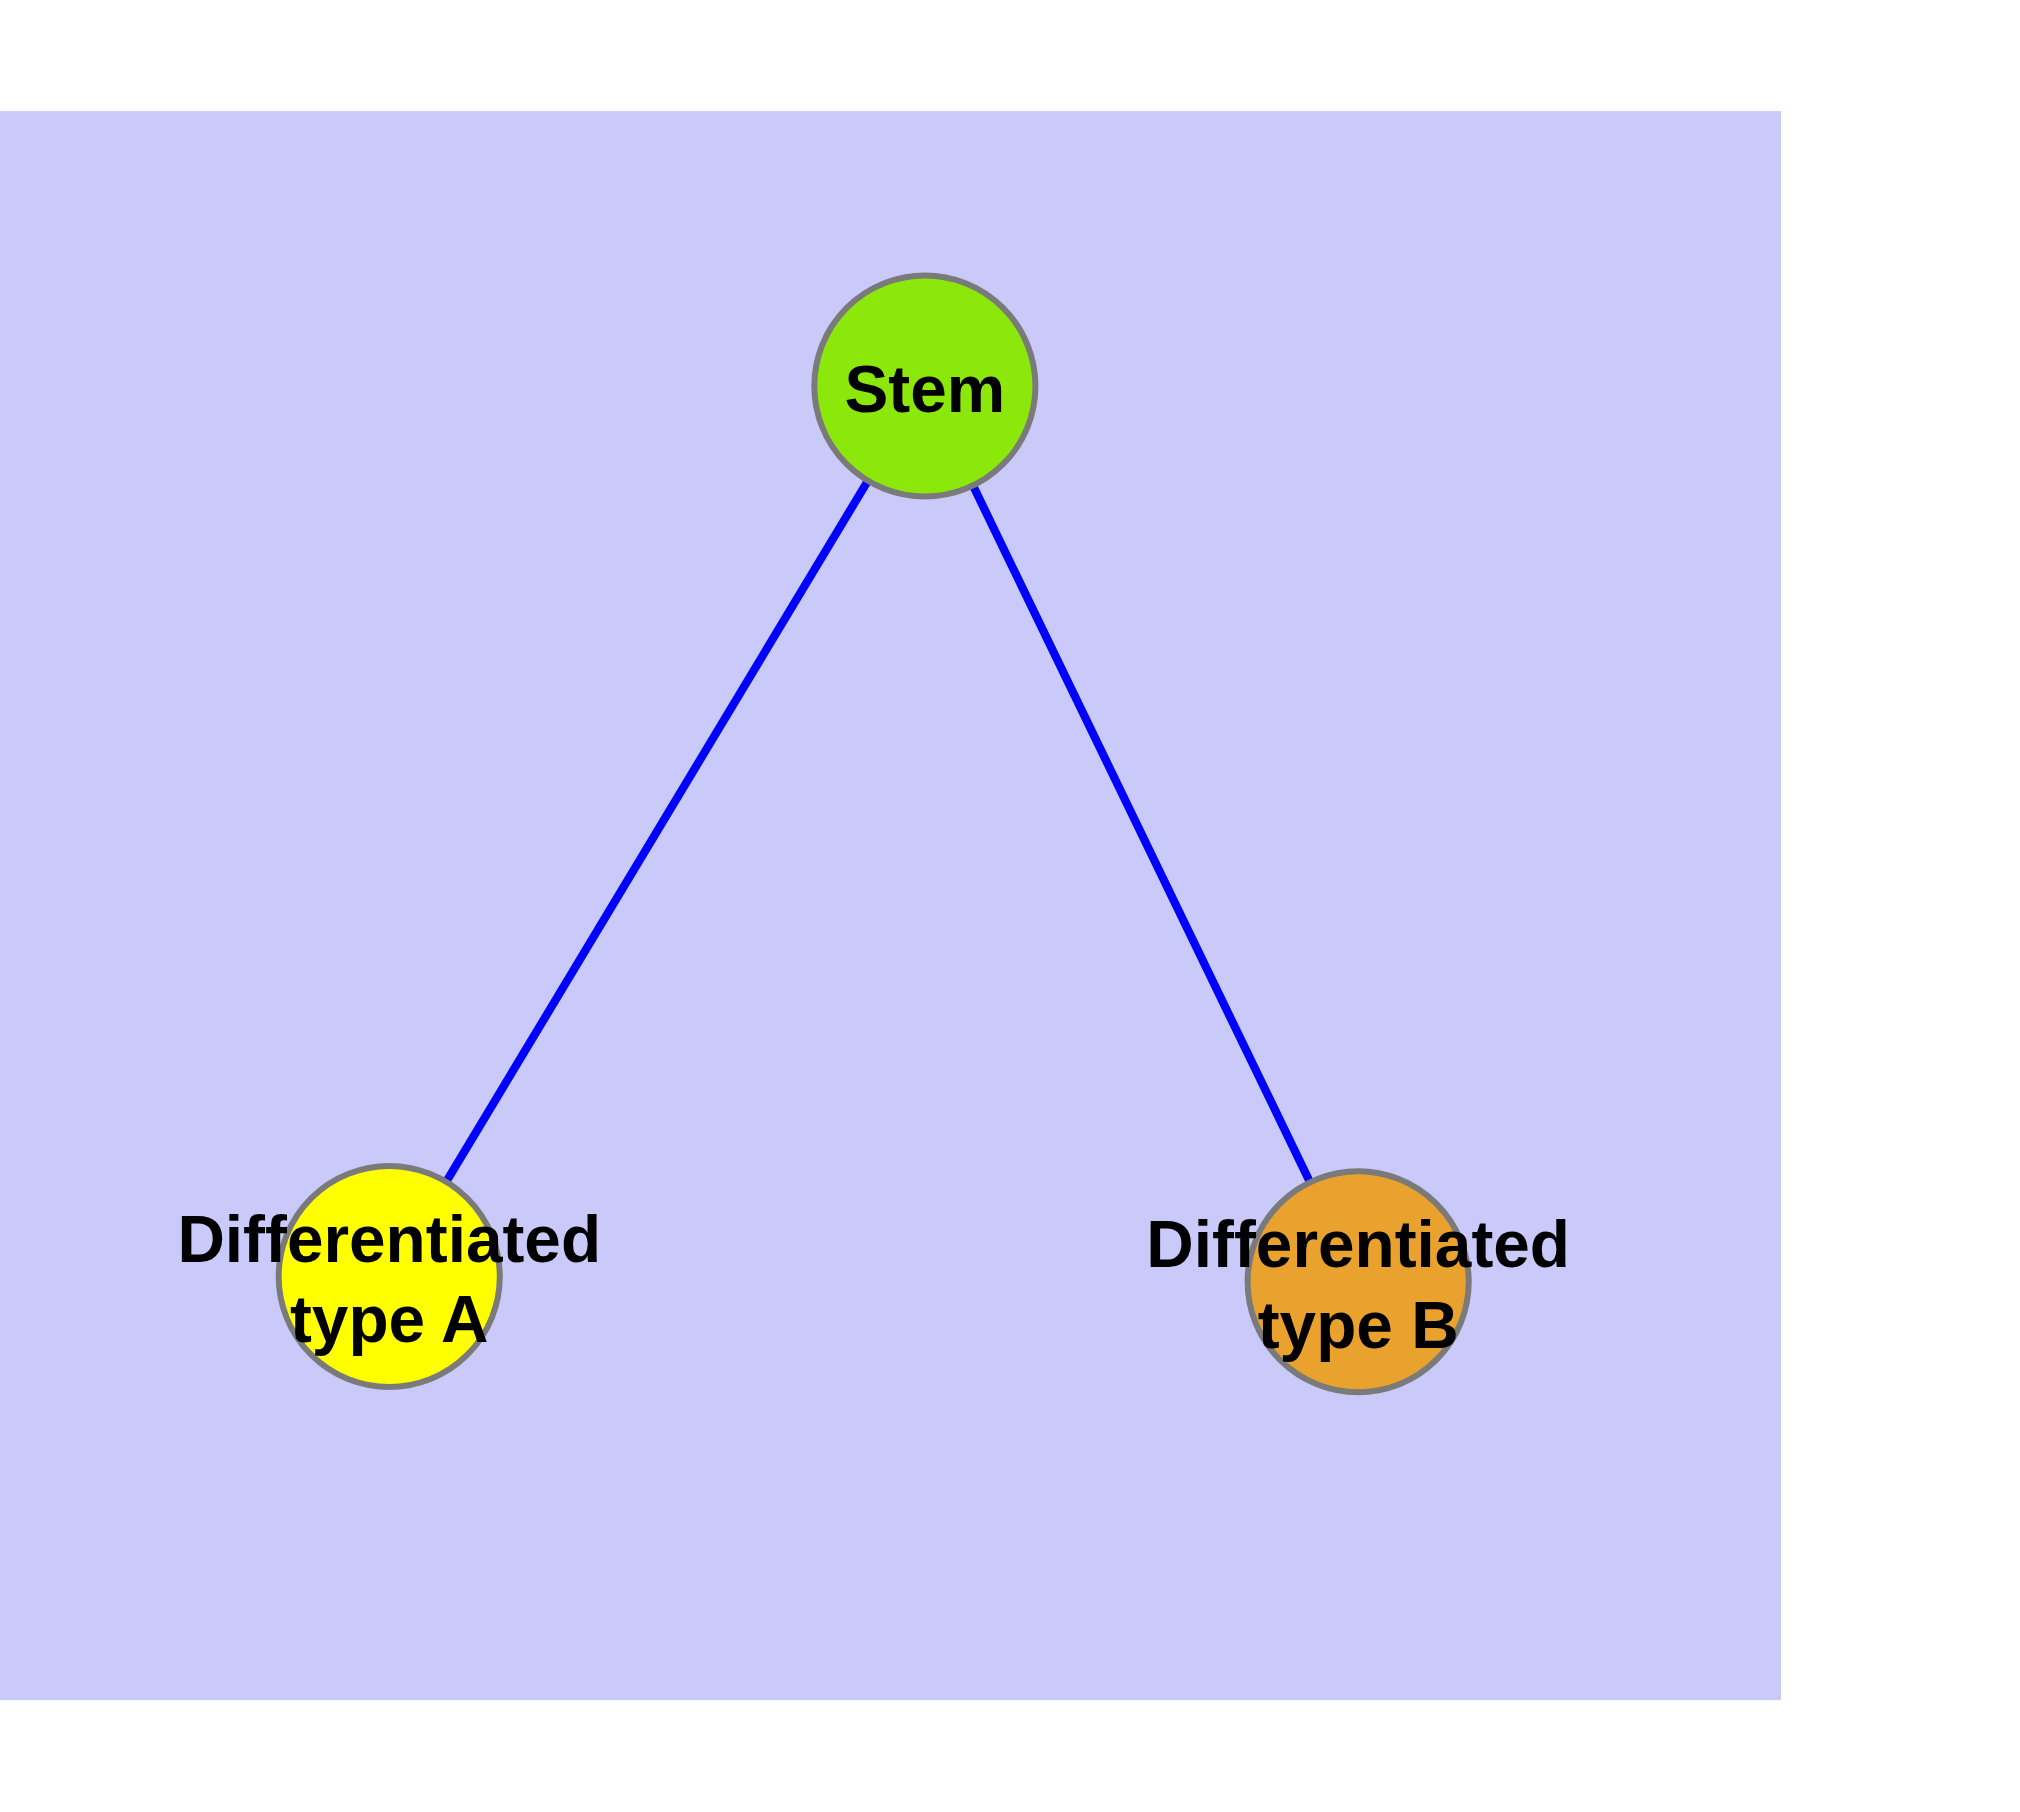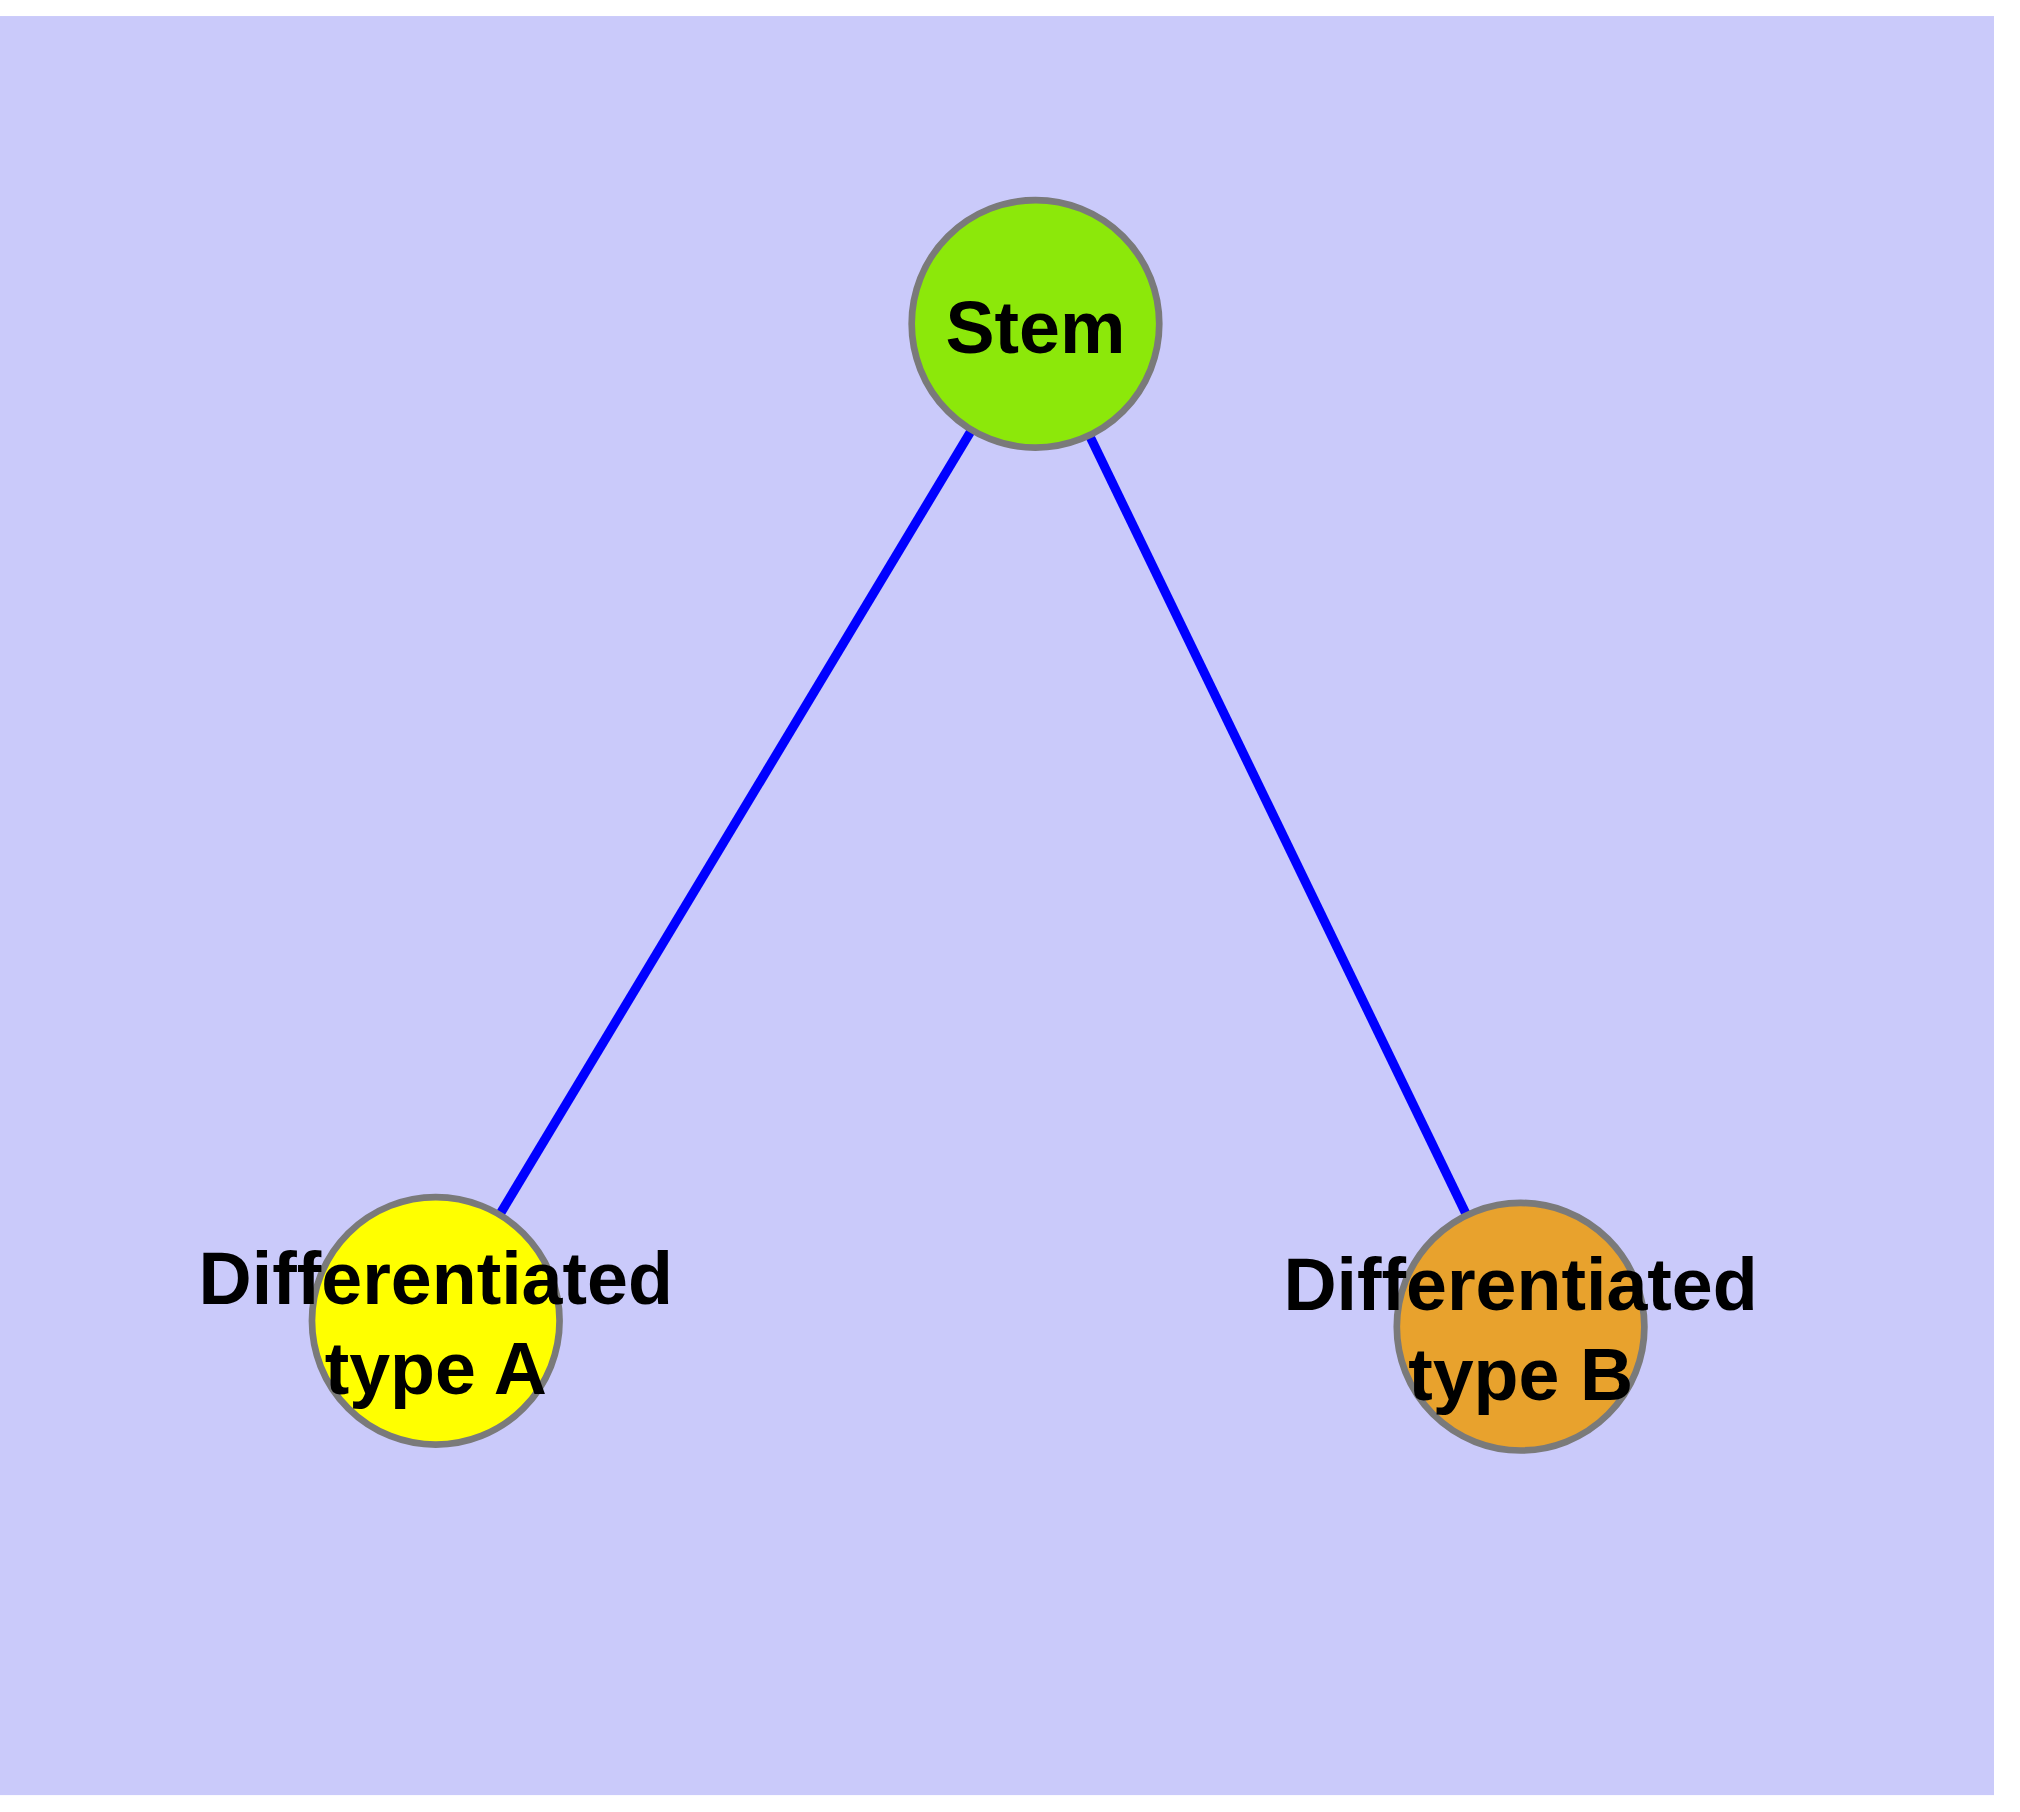--- a/index.html
+++ b/index.html
@@ -3,21 +3,21 @@
 <meta charset="utf-8">
 <style>
   html, body {
     margin: 0;
     padding: 0;
     background: #ffffff;
     font-family: "Liberation Sans", sans-serif;
   }
   .stage {
     position: relative;
-    width: 1994px;
+    width: 1781px;
     height: 1812px;
     background: #ffffff;
     overflow: hidden;
   }
   .stage svg {
     position: absolute;
     left: 0;
     top: 0;
     width: 100%;
     height: 100%;

